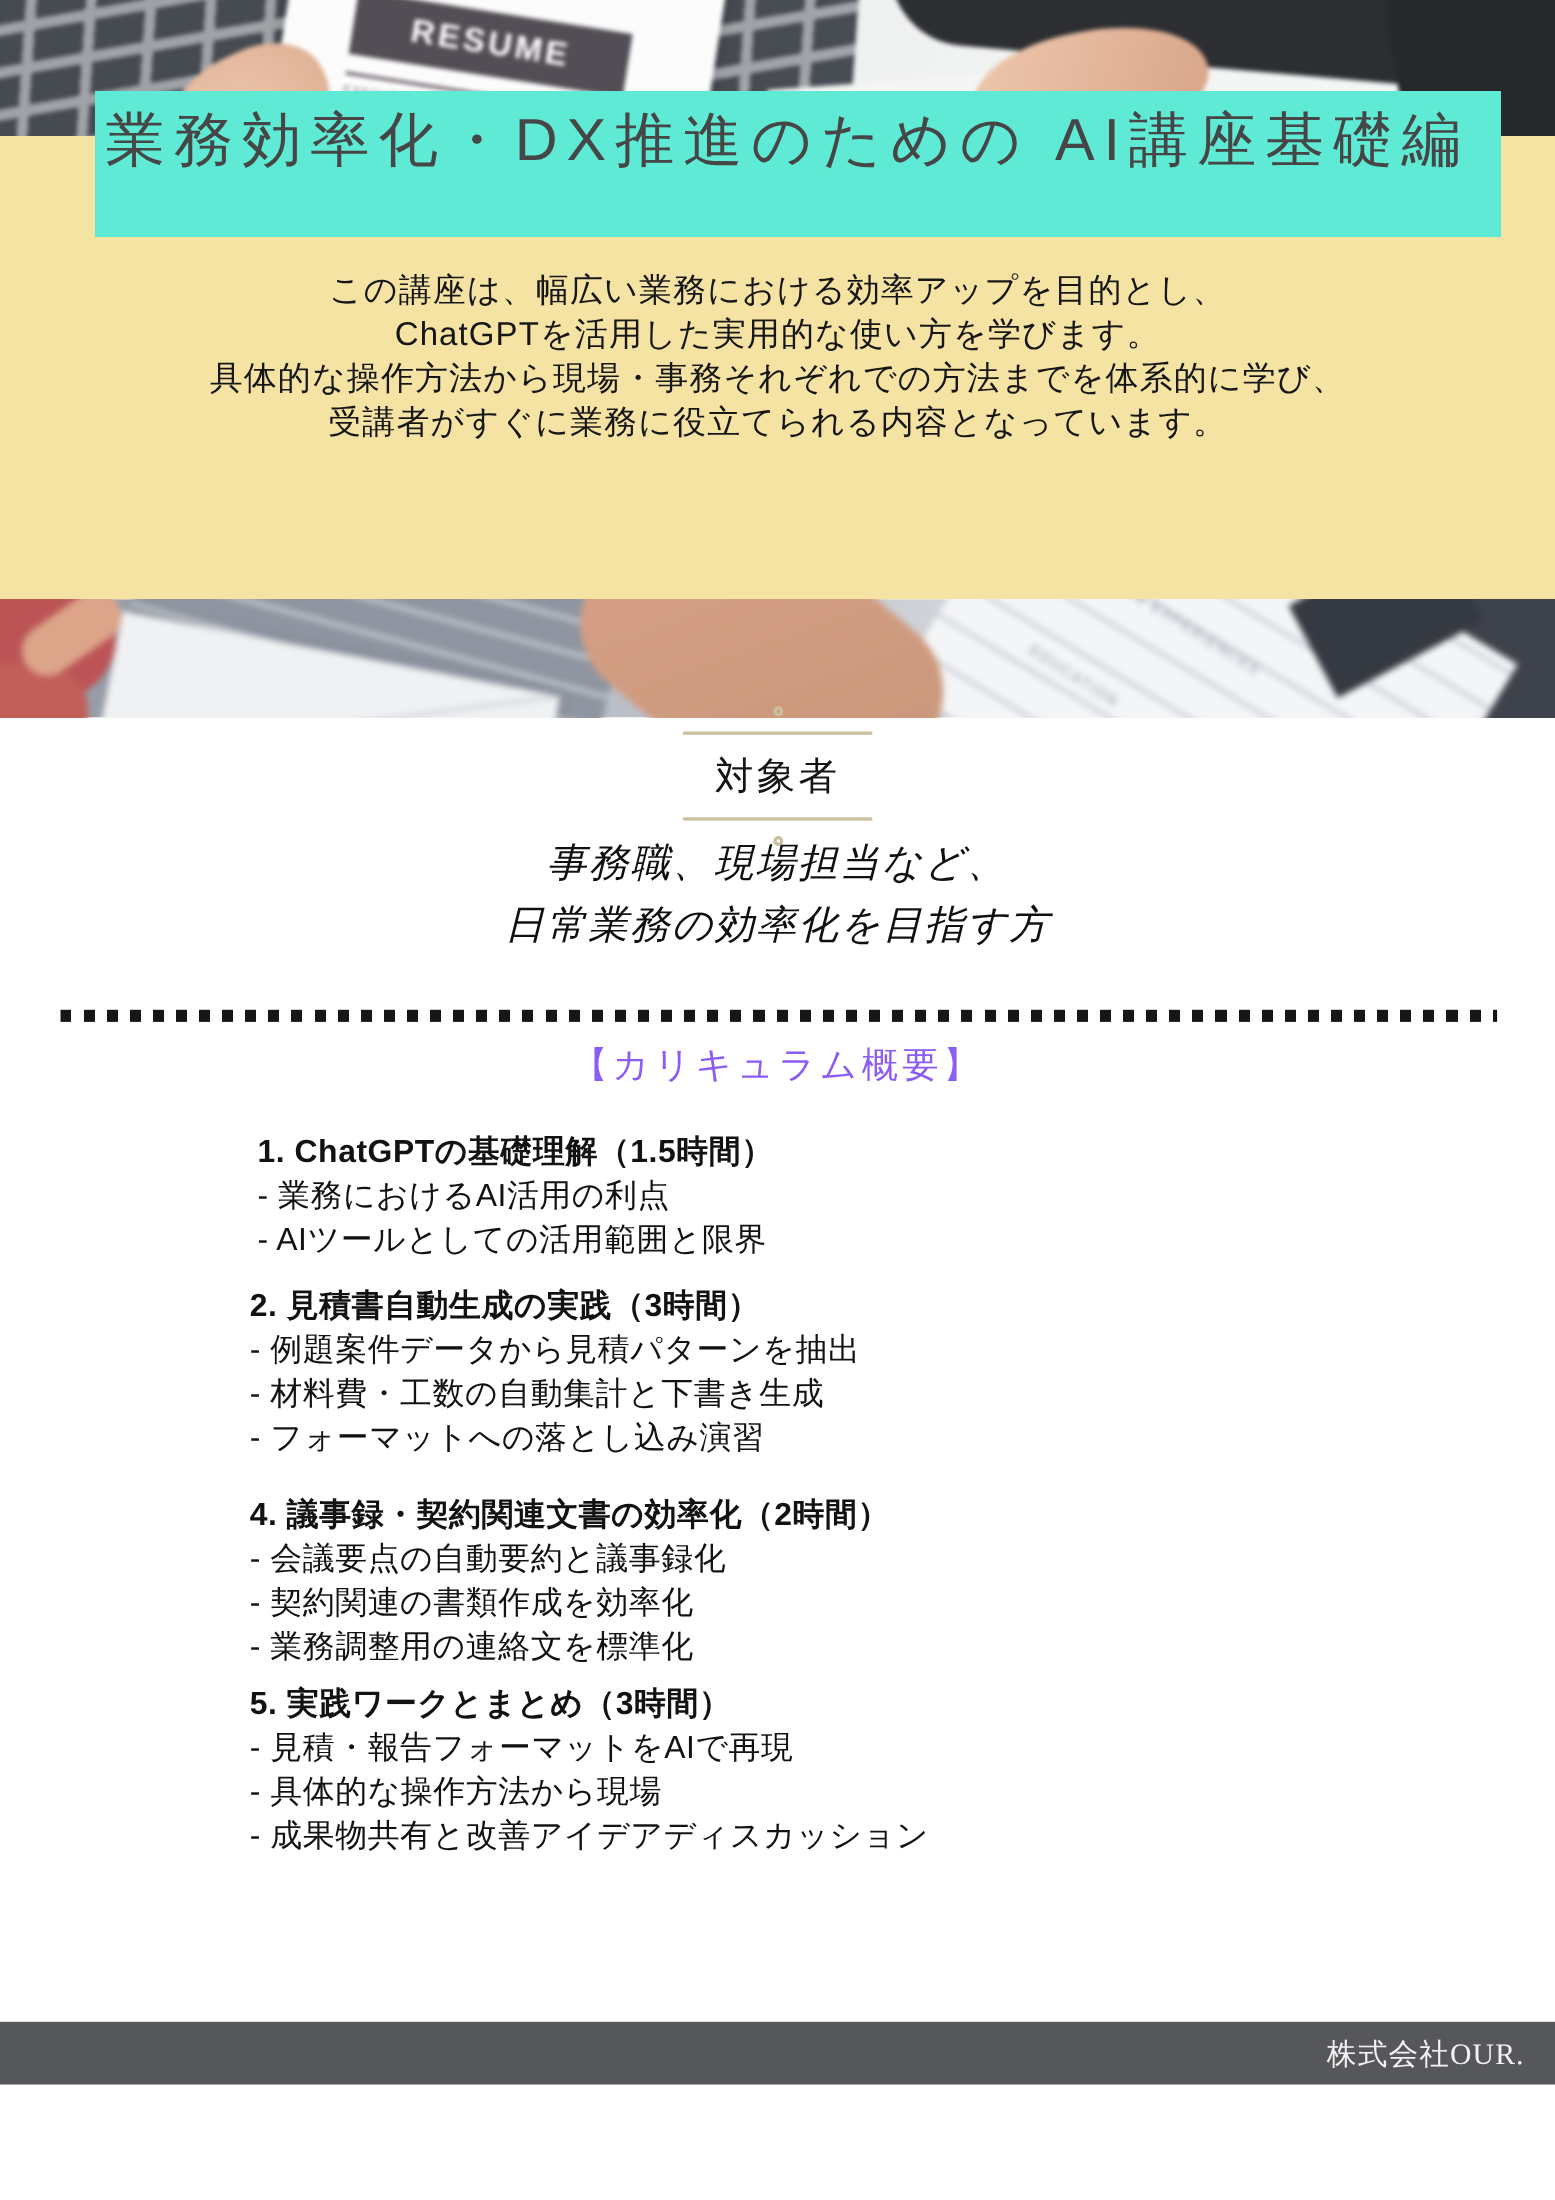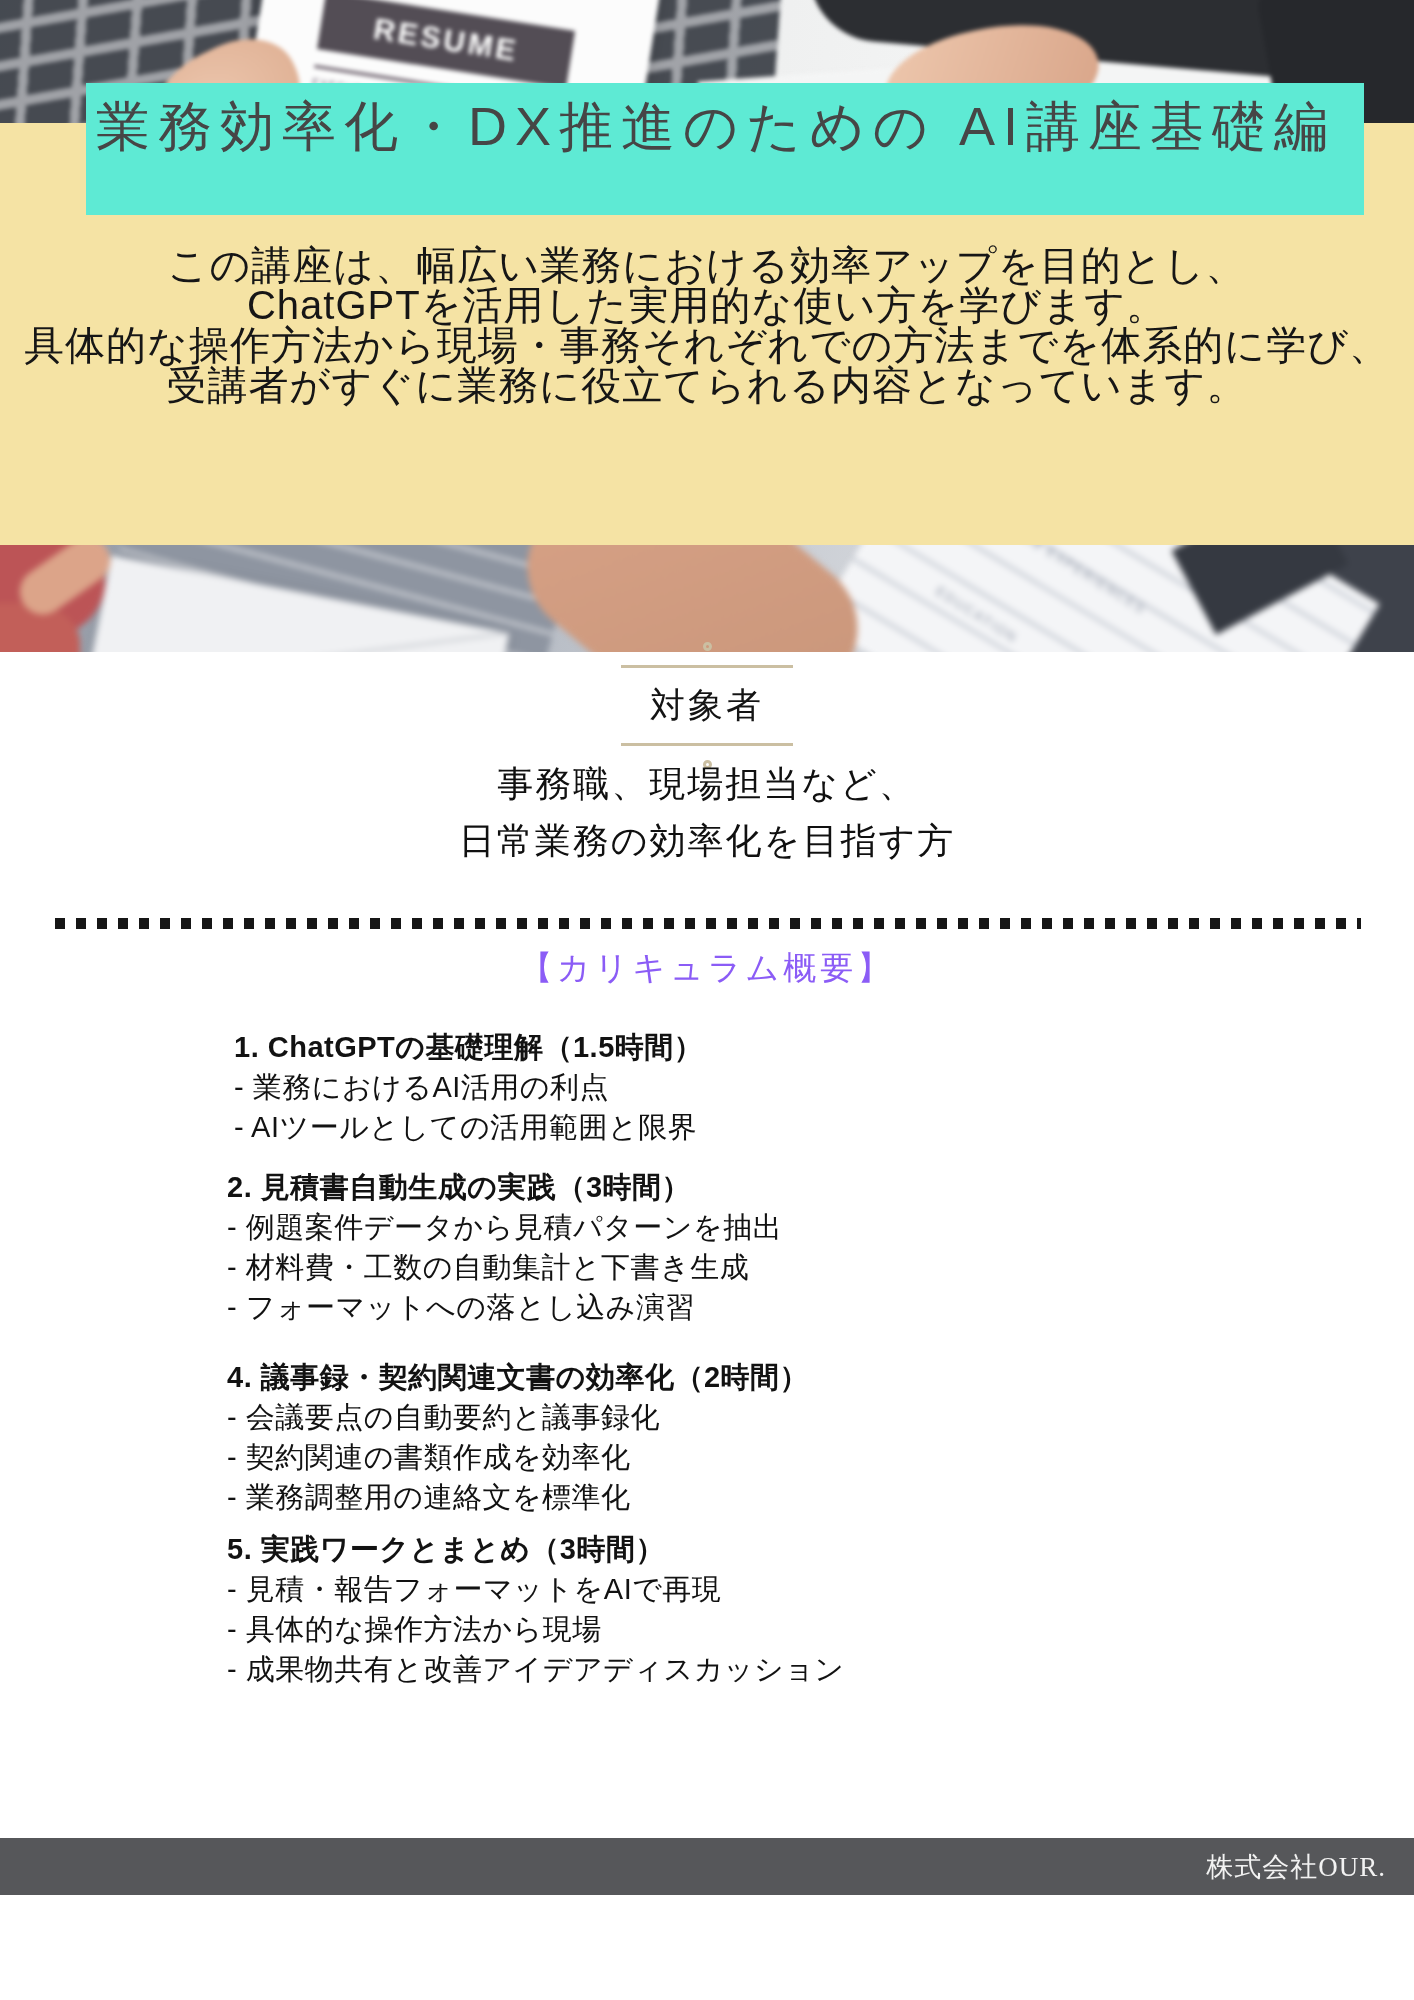--- a/index.html
+++ b/index.html
@@ -38,21 +38,21 @@
   .resume-sub { margin:8px 0 0 62px; font-size:11px; letter-spacing:1px; color:#7c7280; }
   .hand-left { position:absolute; left:150px; top:48px; width:155px; height:115px; background:radial-gradient(ellipse at 40% 40%, #ecc6ad, #dcab8e); border-radius:50% 40% 55% 45%; transform:rotate(-25deg); }
 
   
   .yellow-bg { position:absolute; left:0; top:123px; width:1414px; height:422px; background:#F5E3A4; }
   .title-band { position:absolute; left:86px; top:83px; width:1278px; height:132px; background:#5eead4; }
   .title {
     margin:0; padding:8px 0 0 10px; font-size:54px; font-weight:normal;
     letter-spacing:8px; color:#464646; white-space:nowrap;
   }
-  .intro { position:absolute; left:0; top:245px; width:1414px; text-align:center; font-size:40px; line-height:40px; letter-spacing:1px; color:#161616; }
+  .intro { position:absolute; left:0; top:245px; width:1414px; text-align:center; font-size:30px; line-height:40px; letter-spacing:1px; color:#161616; }
 
   
   .photo2 {
     position:absolute; left:0; top:545px; width:1414px; height:107px; overflow:hidden;
     background:linear-gradient(100deg,#939aa6 0%,#a6acb6 22%,#bcc1c9 42%,#d2d5da 62%,#e4e6e9 82%,#eef0f1 100%);
   }
   .photo-soft2 { position:absolute; left:0; top:0; width:100%; height:100%; filter:blur(3px); }
   .gray-doc {
     position:absolute; left:120px; top:-55px; width:440px; height:175px; background:#8e95a1; transform:rotate(15deg);
     background-image:repeating-linear-gradient(0deg, transparent 0 26px, rgba(255,255,255,.5) 26px 30px);
@@ -75,21 +75,21 @@
   .sleeve-a { position:absolute; left:-45px; top:-35px; width:150px; height:130px; background:#bc5456; border-radius:45%; }
   .sleeve-b { position:absolute; left:-55px; top:58px; width:135px; height:100px; background:#c25f59; border-radius:40%; }
   .finger2 { position:absolute; left:15px; top:8px; width:100px; height:46px; background:#dca489; border-radius:24px; transform:rotate(-35deg); }
 
   
   .audience { position:absolute; left:0; top:685px; width:1414px; text-align:center; }
   .audience-row { display:flex; align-items:center; justify-content:center; gap:14px; height:40px;flex-direction:column; }
   .ring { width:9px; height:9px; border:3px solid #CBBFA2; border-radius:50%; background:transparent; flex:0 0 auto; }
   .hline { width:172px; height:3px; background:#CBBFA2; flex:0 0 auto; }
   .audience-heading { font-size:35px; letter-spacing:3px; color:#141414; padding:0 8px; }
-  .audience-lines { margin-top:30px; font-size:36px; line-height:57px; letter-spacing:2px; color:#101010; font-weight:500; }
+  .audience-lines { margin-top:30px; font-size:36px; line-height:57px; letter-spacing:2px; color:#101010; font-weight:500;font-style:italic; }
 
   
   .dotted { position:absolute; left:55px; top:918px; width:1306px; height:11px;
     background:repeating-linear-gradient(90deg,#161616 0 10px,transparent 10px 21px); }
   .curr-heading { position:absolute; left:0; top:946px; width:1414px; text-align:center;
     font-size:33px; letter-spacing:4px; color:#8b5cf6; font-weight:normal; margin:0; }
   .curriculum { position:absolute; left:227px; top:1027px; font-size:29px; line-height:40px; color:#121212; }
   .c-sec h3 { margin:0; font-size:29px; font-weight:bold; letter-spacing:.5px; }
   .c-item { letter-spacing:.5px; }
   .c-sec.mb20 { margin-bottom:20px; } .c-sec.mb30 { margin-bottom:30px; }

